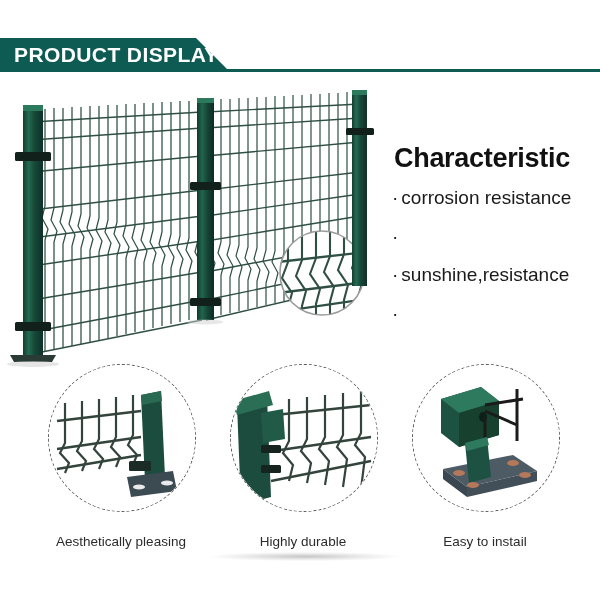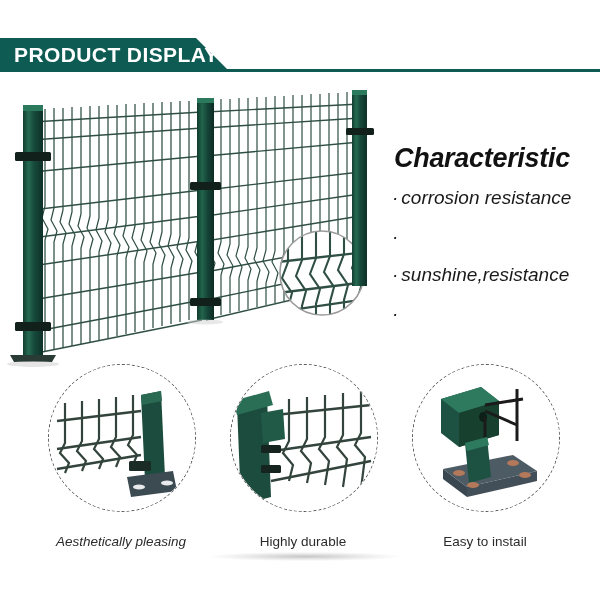--- a/index.html
+++ b/index.html
@@ -63,21 +63,20 @@
     height: 285px;
   }
   #hero-image svg { display: block; }
 
   
   #characteristics-panel {
     position: absolute;
     left: 392px;
     top: 144px;
     width: 205px;
-    font-style: italic;
   }
   #characteristics-title {
     font-size: 27px;
     font-weight: bold;
     color: #111111;
     letter-spacing: -0.3px;
     margin: 0 0 14px 2px;
     line-height: 1.1;
   }
   .char-item {
@@ -305,21 +304,21 @@
     <span>sunshine,resistance</span>
   </div>
   <div class="char-item">
     <span class="char-bullet">·</span>
   </div>
 </div>
 
 <div id="features-row">
   <div id="feature-shadow"></div>
 
-  <div class="feature-cell" style="left:26px;font-style:italic;">
+  <div class="feature-cell" style="left:26px;">
     <div class="feature-circle">
       <svg width="148" height="148" viewBox="0 0 148 148">
         <rect width="148" height="148" fill="#ffffff"></rect>
         <g stroke="#33443c" fill="none" stroke-width="2.2">
           <path d="M16,38 L16,78 L11,88 L20,98 L16,108"></path>
           <path d="M33,36 L33,76 L28,86 L37,96 L33,106"></path>
           <path d="M50,34 L50,74 L45,84 L54,94 L50,104"></path>
           <path d="M67,32 L67,72 L62,82 L71,92 L67,102"></path>
           <path d="M84,30 L84,70 L79,80 L88,90 L84,100"></path>
           <g stroke-width="2.4">

